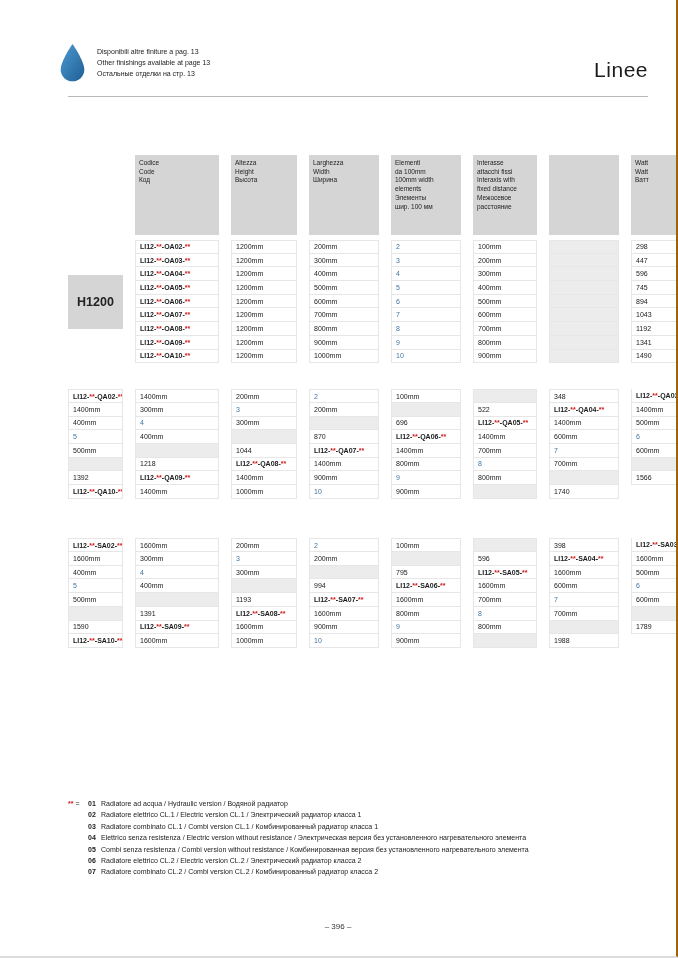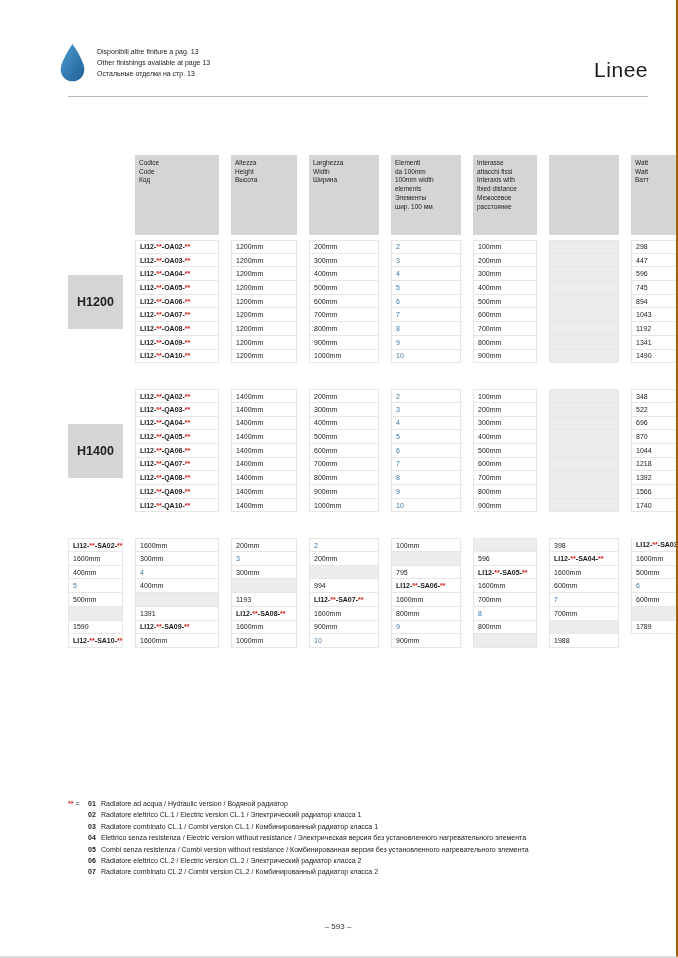--- a/index.html
+++ b/index.html
@@ -215,23 +215,20 @@
             <span class="star">**</span>
           </div>
           <div class="td">1200mm</div>
           <div class="td">1000mm</div>
           <div class="td td-el">10</div>
           <div class="td">900mm</div>
           <div class="td td-spacer"></div>
           <div class="td">1490</div>
         </div>
         <div class="grid group">
-          <div class="label-cell">
-            <div class="h-label">H1400</div>
-          </div>
           <div class="td td-code first">
             <span>LI12-</span>
             <span class="star">**</span>
             <span>-QA02-</span>
             <span class="star">**</span>
           </div>
           <div class="td first">1400mm</div>
           <div class="td first">200mm</div>
           <div class="td td-el first">2</div>
           <div class="td first">100mm</div>
@@ -450,15 +447,15 @@
   <div class="footnotes" id="footnotes">
       <div class="fn-line"><span class="fn-pre"><span class="star">**</span><span> =</span></span><span class="fn-num">01</span><span>Radiatore ad acqua / Hydraulic version / Водяной радиатор</span></div>
       <div class="fn-line"><span class="fn-pre"></span><span class="fn-num">02</span><span>Radiatore elettrico CL.1 / Electric version CL.1 / Электрический радиатор класса 1</span></div>
       <div class="fn-line"><span class="fn-pre"></span><span class="fn-num">03</span><span>Radiatore combinato CL.1 / Combi version CL.1 / Комбинированный радиатор класса 1</span></div>
       <div class="fn-line"><span class="fn-pre"></span><span class="fn-num">04</span><span>Elettrico senza resistenza / Electric version without resistance / Электрическая версия без установленного нагревательного элемента</span></div>
       <div class="fn-line"><span class="fn-pre"></span><span class="fn-num">05</span><span>Combi senza resistenza / Combi version without resistance / Комбинированная версия без установленного нагревательного элемента</span></div>
       <div class="fn-line"><span class="fn-pre"></span><span class="fn-num">06</span><span>Radiatore elettrico CL.2 / Electric version CL.2 / Электрический радиатор класса 2</span></div>
       <div class="fn-line"><span class="fn-pre"></span><span class="fn-num">07</span><span>Radiatore combinato CL.2 / Combi version CL.2 / Комбинированный радиатор класса 2</span></div>
     </div>
 
-  <div class="page-number">– 593 –</div>
+  <div class="page-number">– 396 –</div>
 
 </div>
 
 </body></html>

